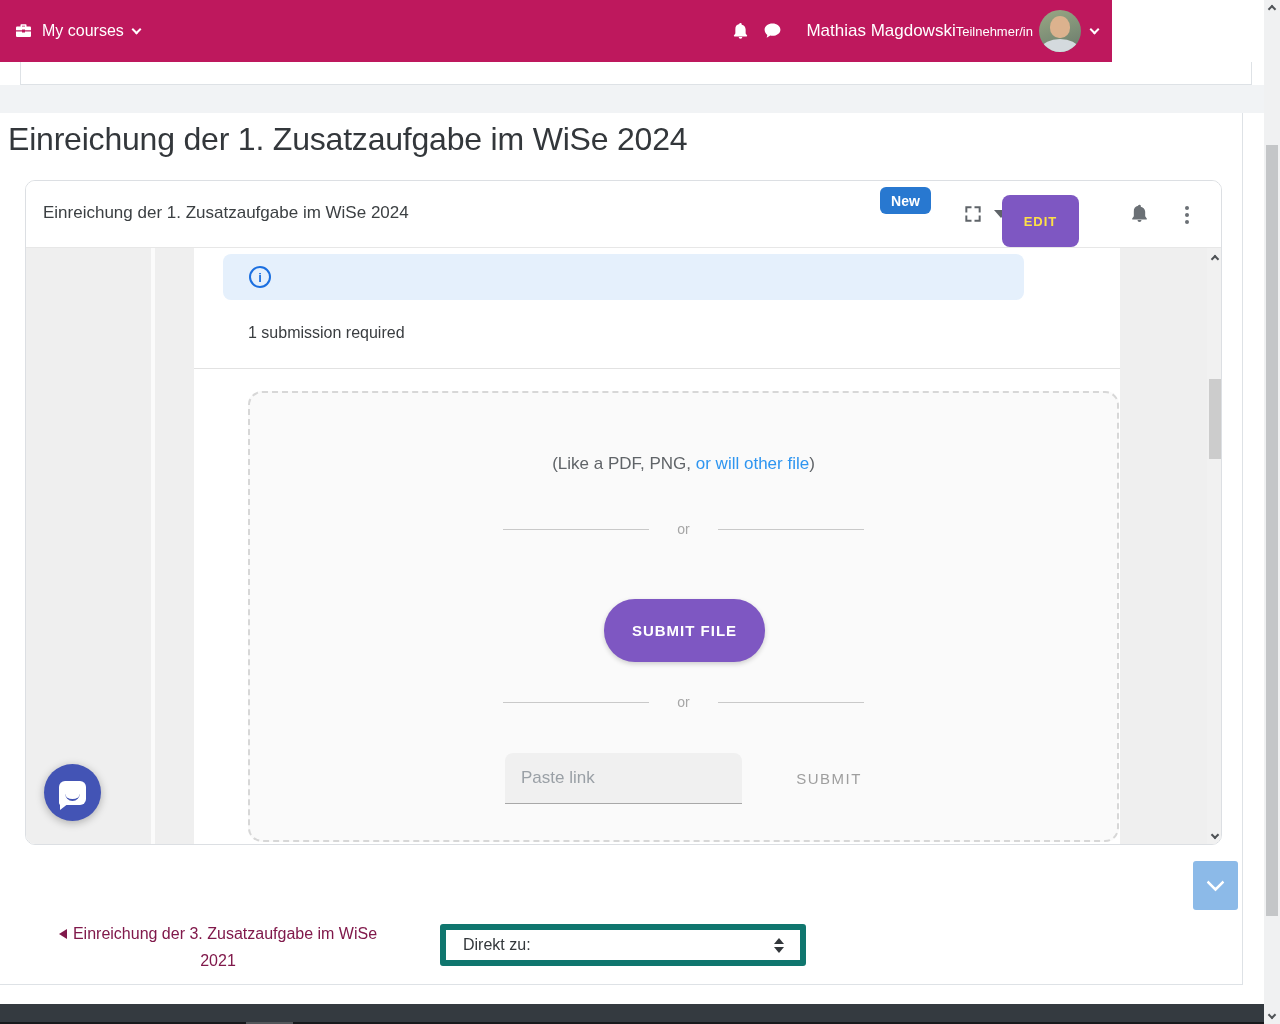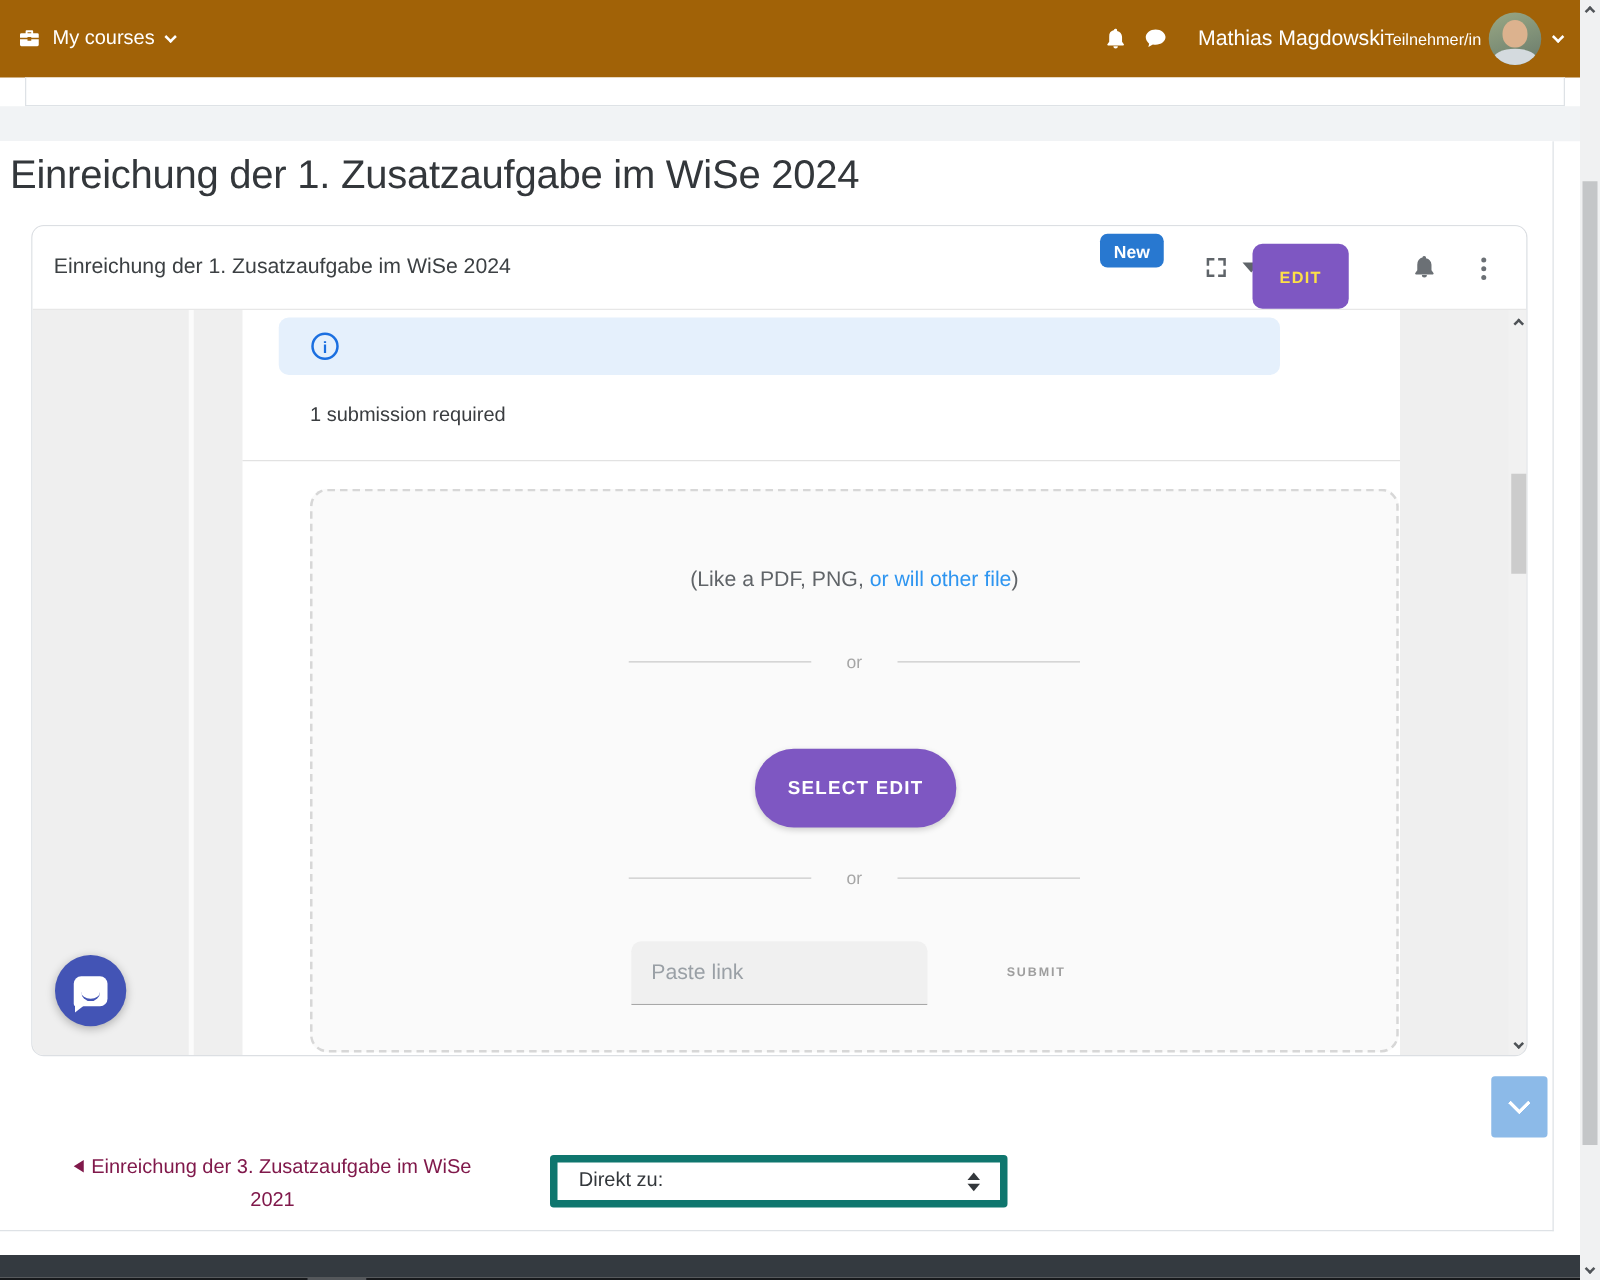--- a/index.html
+++ b/index.html
@@ -2,21 +2,21 @@
 <html><head>
 <meta charset="utf-8">
 <style>
   * { margin:0; padding:0; box-sizing:border-box; }
   html,body { width:1280px; height:1024px; overflow:hidden; }
   body { font-family:"Liberation Sans", sans-serif; background:#ffffff; position:relative; }
 
   .abs { position:absolute; }
 
   
-  .navbar { left:0; top:0; width:1264px; height:62px; background:#a16207; color:#fff;
+  .navbar { left:0; top:0; width:1112px; height:62px; background:#be185d; color:#fff;
             display:flex; align-items:center; }
   .nav-left { display:flex; align-items:center; gap:9px; margin-left:14px; cursor:pointer; }
   .nav-left .label { font-size:16px; }
   .chev { display:inline-block; width:7px; height:7px; border-right:2px solid #fff;
           border-bottom:2px solid #fff; transform:rotate(45deg); margin-top:-3px; }
   .nav-right { margin-left:auto; display:flex; align-items:center; margin-right:14px; }
   .nav-icon-btn { width:32px; height:32px; display:flex; align-items:center; justify-content:center;
                   cursor:pointer; }
   .user-name { font-size:17px; margin-left:18px; }
   .user-role { font-size:13px; }
@@ -91,21 +91,21 @@
   .select-file { position:absolute; left:354px; top:206px; width:161px; height:63px;
                  background:#7e57c2; border:none; border-radius:31px; color:#fff; font-size:15px;
                  font-weight:700; letter-spacing:1px; cursor:pointer; box-shadow:0 2px 5px rgba(0,0,0,.18);
                  font-family:"Liberation Sans",sans-serif; }
   .paste-input { position:absolute; left:255px; top:360px; width:237px; height:51px;
                  background:#f0f0f0; border:none; border-bottom:1px solid #a8a8a8;
                  border-radius:8px 8px 0 0; font-size:17px; color:#3a3d40; padding:0 16px;
                  font-family:"Liberation Sans",sans-serif; }
   .paste-input::placeholder { color:#9aa0a6; }
   .submit-btn { position:absolute; left:524px; top:360px; width:110px; height:51px; background:none;
-                border:none; color:#9e9e9e; font-size:10px; font-weight:700; letter-spacing:1.5px;
+                border:none; color:#9e9e9e; font-size:15px; font-weight:400; letter-spacing:1.5px;
                 cursor:pointer; font-family:"Liberation Sans",sans-serif; }
 
   
   .inner-scrollbar { position:absolute; left:1181px; top:0; width:17px; height:598px; background:#f1f1f1; }
   .inner-scrollbar .thumb { position:absolute; left:2px; top:131px; width:13px; height:80px; background:#cccccc; }
   .sb-chev { position:absolute; left:5px; width:6px; height:6px; border-right:2px solid #4e5256;
              border-bottom:2px solid #4e5256; }
   .sb-chev.up { top:8px; transform:rotate(-135deg); }
   .sb-chev.down { bottom:8px; transform:rotate(45deg); }
 
@@ -237,21 +237,21 @@
 
       <div class="dropzone">
         <div class="dz-hint"><span>(Like a PDF, PNG, </span><span class="link">or will other file</span><span>)</span></div>
 
         <div class="or-row first">
           <span class="line"></span>
             <span class="or">or</span>
             <span class="line"></span>
         </div>
 
-        <button class="select-file">SELECT EDIT</button>
+        <button class="select-file">SUBMIT FILE</button>
 
         <div class="or-row second">
           <span class="line"></span>
             <span class="or">or</span>
             <span class="line"></span>
         </div>
 
         <input class="paste-input" placeholder="Paste link" style="">
         <button class="submit-btn">SUBMIT</button>
       </div>

